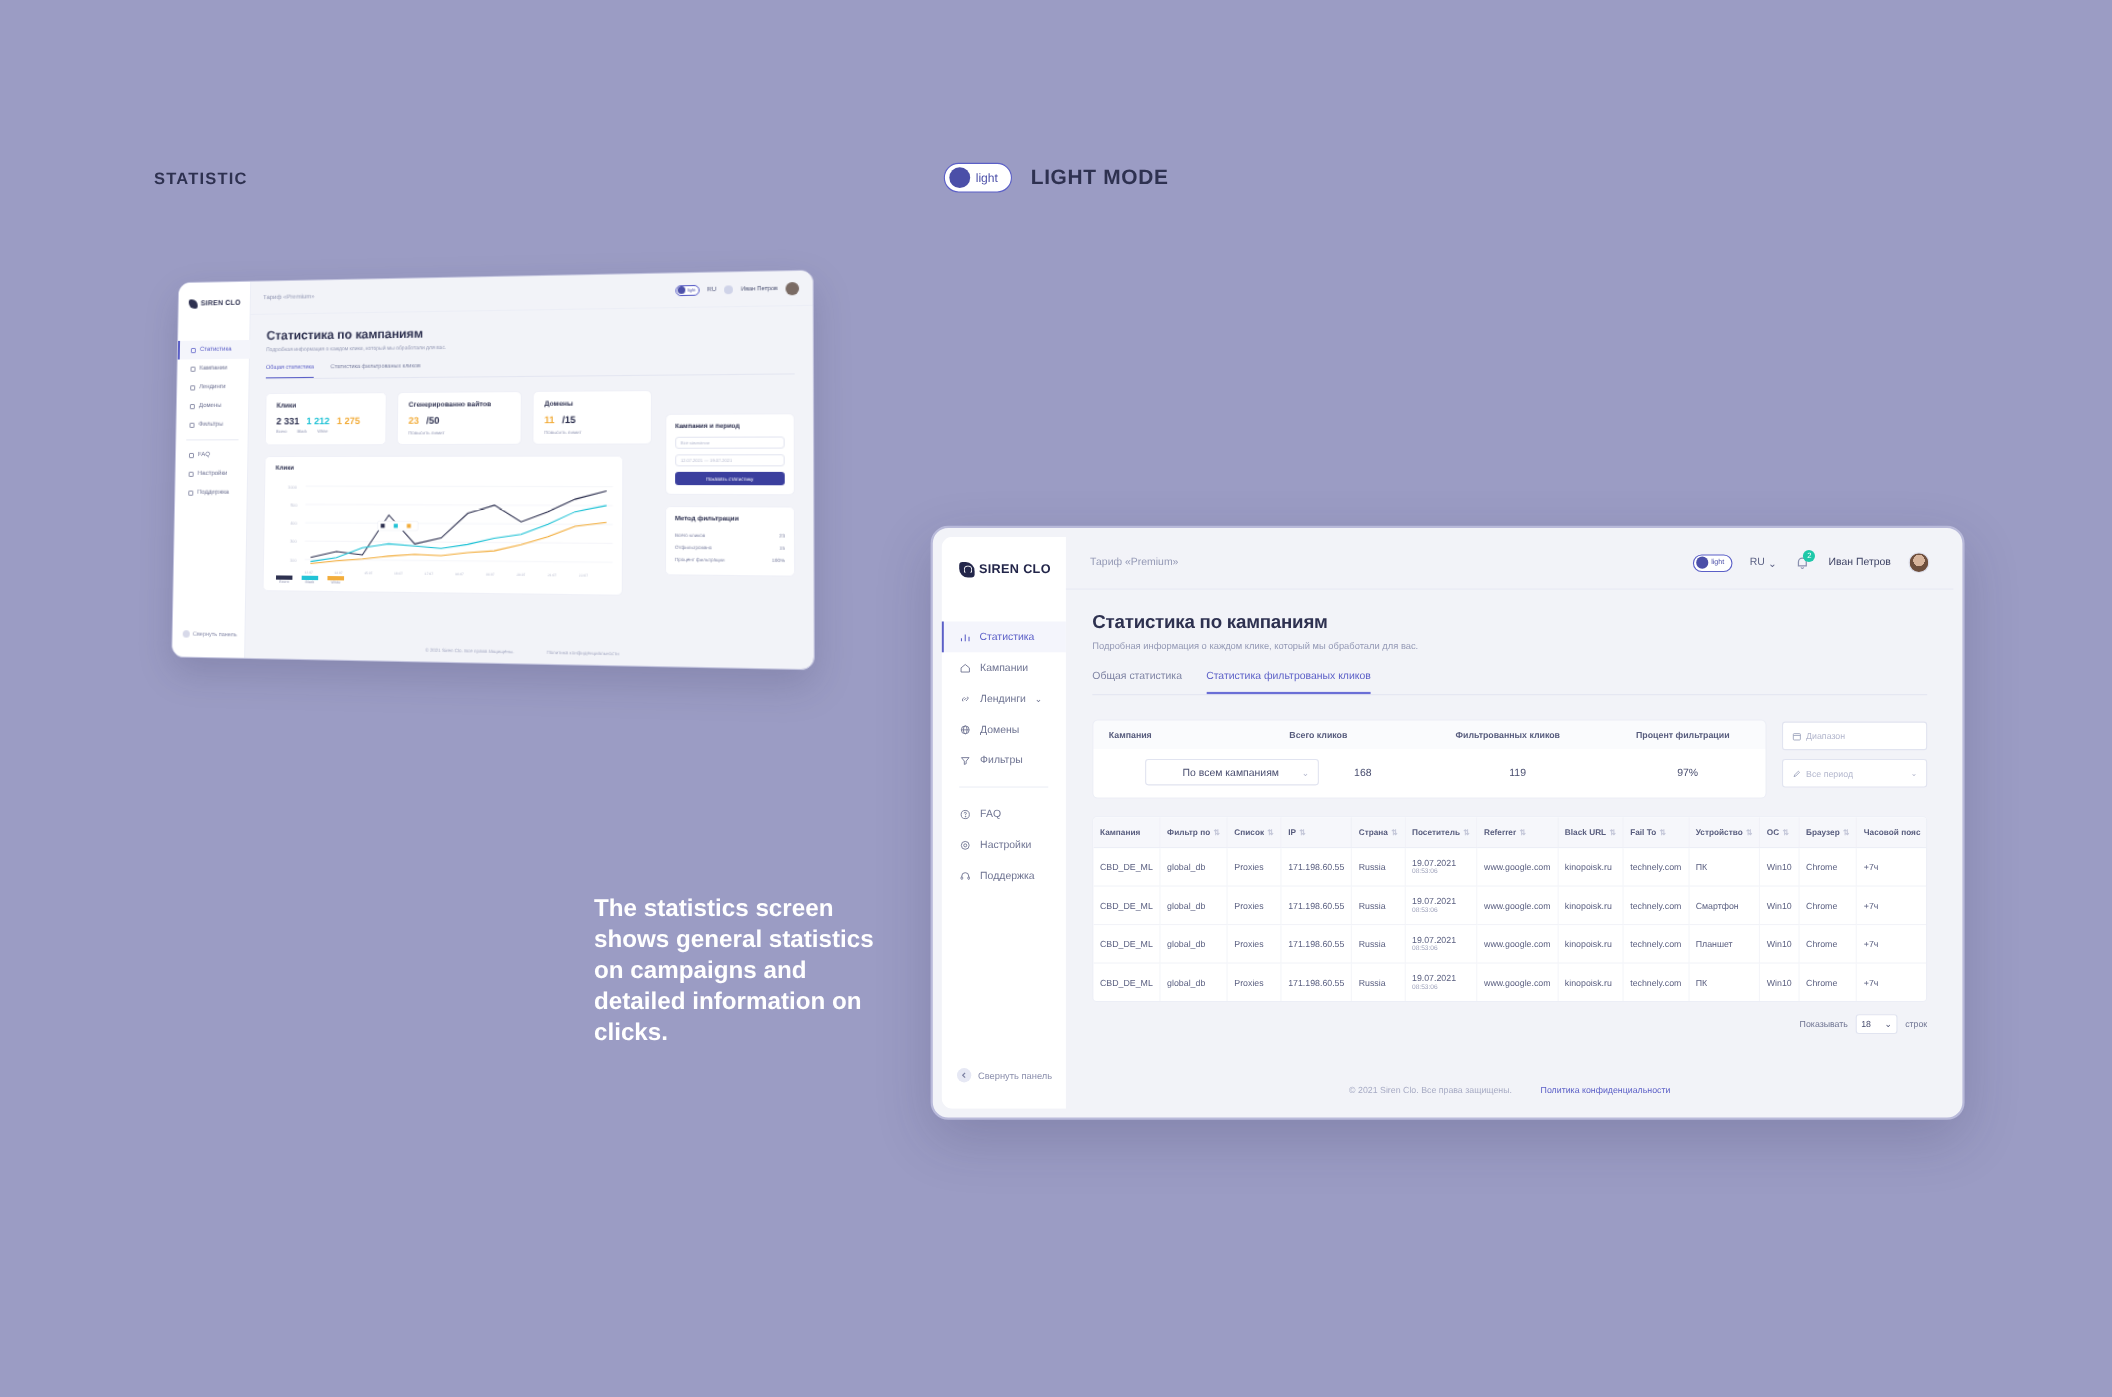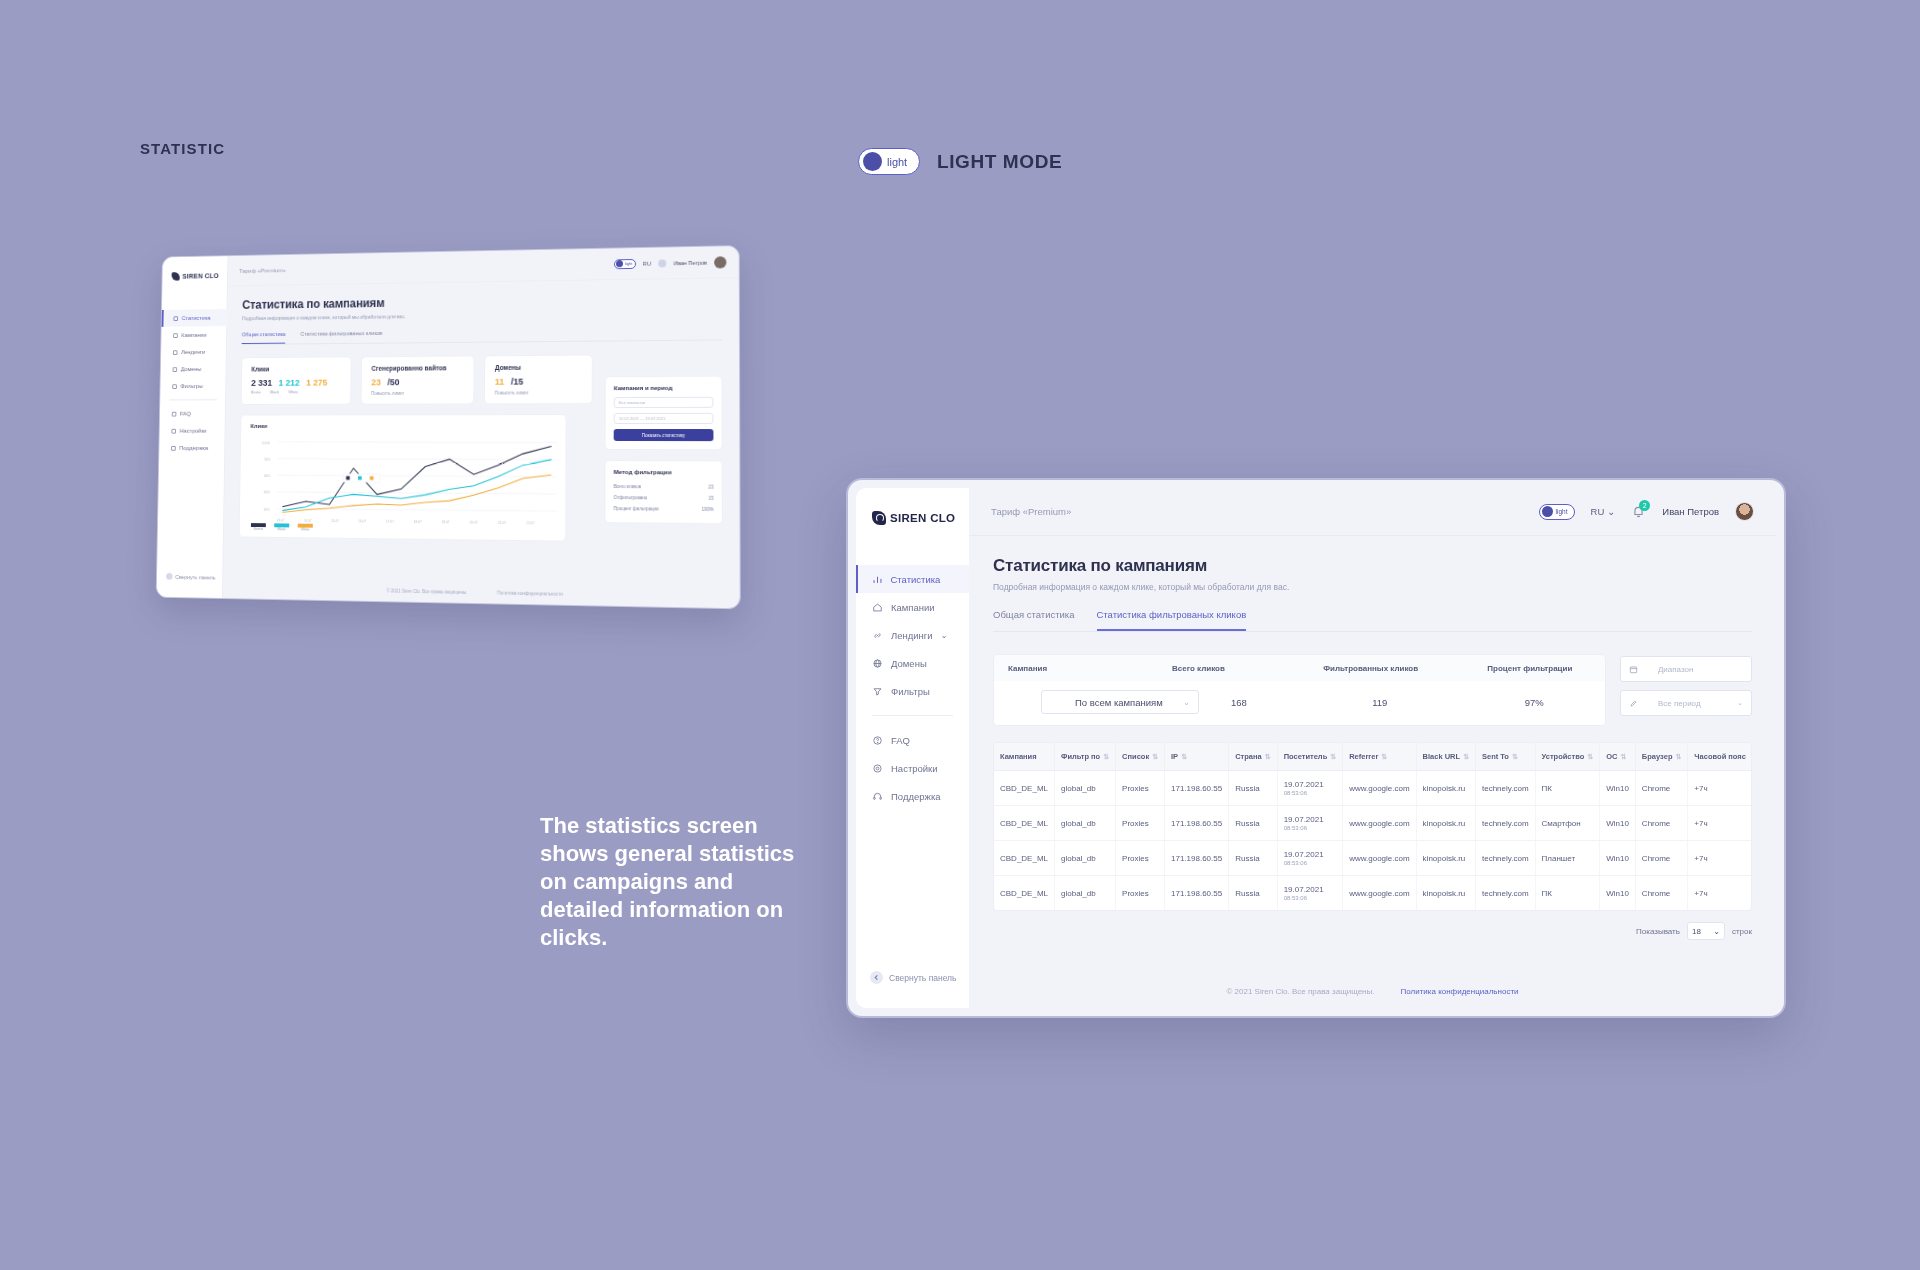--- a/index.html
+++ b/index.html
@@ -12,21 +12,21 @@
   }
 
   
   .page-label {
     position: absolute;
     font-size: 15px;
     font-weight: bold;
     letter-spacing: 1.1px;
     color: #2e3150;
   }
-  #statistic-label { left: 140px; top: 140px; }
+  #statistic-label { left: 140px; top: 154px; }
 
   #lightmode-group {
     position: absolute; left: 858px; top: 148px;
     display: flex; align-items: center; gap: 17px;
   }
   .toggle-pill {
     width: 62px; height: 27px; border-radius: 14px;
     background: #ffffff; border: 1.5px solid #5b5fc7;
     display: flex; align-items: center; gap: 5px;
     padding: 0 4px;
@@ -223,21 +223,21 @@
   .sel {
     width: 158px; height: 24px; border: 1px solid #e1e4f0; border-radius: 3px;
     background: #fff; display: flex; align-items: center; padding: 0 8px;
     font-size: 8.5px; color: #b3b7cd;
   }
   .sel .chev { margin-left: auto; color: #b3b7cd; font-size: 8px; }
 
   .side-filters { width: 152px; display: flex; flex-direction: column; gap: 8px; padding-top: 2px; }
   .sf {
     height: 22px; background: #fff; border: 1px solid #e1e4f0; border-radius: 3px;
-    display: flex; align-items: center; gap: 20px; padding: 12px 8px;
+    display: flex; align-items: center; gap: 4px; padding: 12px 8px;
     font-size: 8px; color: #b3b7cd;
   }
   .sf .chev { margin-left: auto; font-size: 7px; }
 
   .data-table { margin-top: 16px; background: #fff; border: 1px solid #eceef6; border-radius: 4px; overflow: hidden; }
   table { width: 100%; border-collapse: collapse; }
   thead th {
     background: #f6f7fb; font-size: 7.5px; color: #575c7d; font-weight: bold;
     text-align: left; padding: 9px 6px; border-bottom: 1px solid #eceef6;
     border-right: 1px solid #f0f1f7; white-space: nowrap;
@@ -622,21 +622,21 @@
         <thead>
           <tr>
             <th><span>Кампания</span></th>
             <th><span>Фильтр по</span><span class="srt">⇅</span></th>
             <th><span>Список</span><span class="srt">⇅</span></th>
             <th><span>IP</span><span class="srt">⇅</span></th>
             <th><span>Страна</span><span class="srt">⇅</span></th>
             <th><span>Посетитель</span><span class="srt">⇅</span></th>
             <th><span>Referrer</span><span class="srt">⇅</span></th>
             <th><span>Black URL</span><span class="srt">⇅</span></th>
-            <th><span>Sent To</span><span class="srt">⇅</span></th>
+            <th><span>Fail To</span><span class="srt">⇅</span></th>
             <th><span>Устройство</span><span class="srt">⇅</span></th>
             <th><span>ОС</span><span class="srt">⇅</span></th>
             <th><span>Браузер</span><span class="srt">⇅</span></th>
             <th><span>Часовой пояс</span></th>
           </tr>
         </thead>
         <tbody>
           <tr>
             <td>CBD_DE_ML</td>
             <td>global_db</td>

